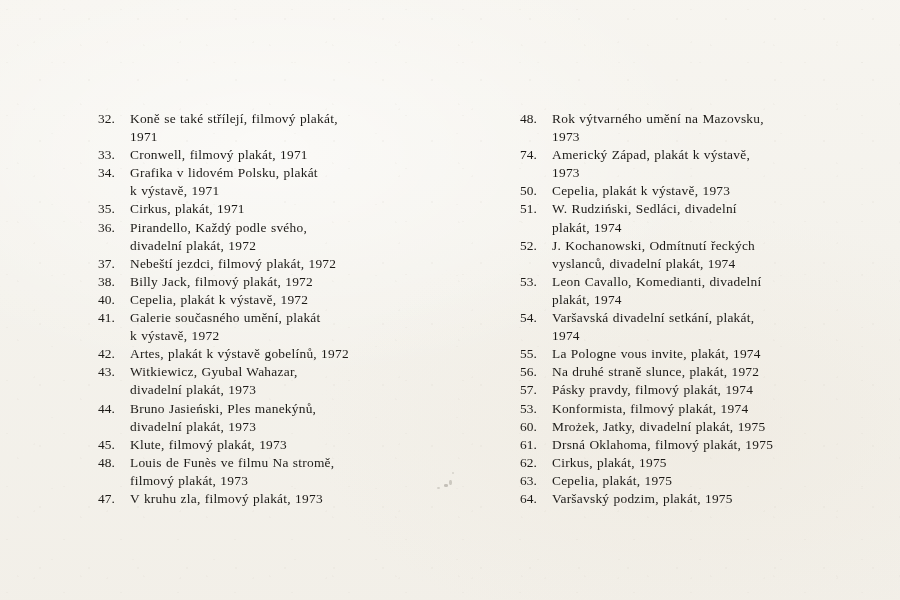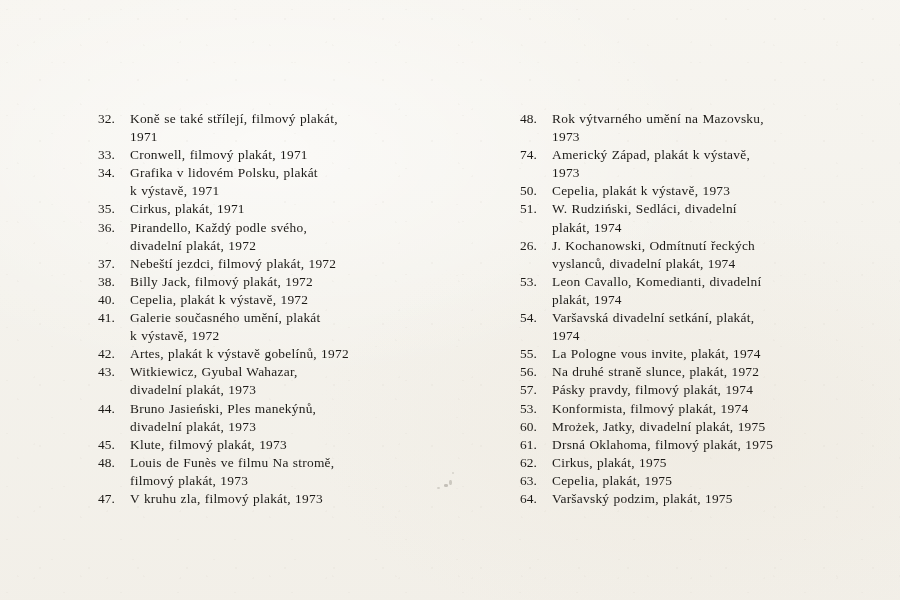--- a/index.html
+++ b/index.html
@@ -183,21 +183,21 @@
           <li class="entry">
             <span class="entry-number">50.</span>
             <span class="entry-text">Cepelia, plakát k výstavě, 1973</span>
           </li>
           <li class="entry">
             <span class="entry-number">51.</span>
             <span class="entry-text">W. Rudziński, Sedláci, divadelní
 plakát, 1974</span>
           </li>
           <li class="entry">
-            <span class="entry-number">26.</span>
+            <span class="entry-number">52.</span>
             <span class="entry-text">J. Kochanowski, Odmítnutí řeckých
 vyslanců, divadelní plakát, 1974</span>
           </li>
           <li class="entry">
             <span class="entry-number">53.</span>
             <span class="entry-text">Leon Cavallo, Komedianti, divadelní
 plakát, 1974</span>
           </li>
           <li class="entry">
             <span class="entry-number">54.</span>

